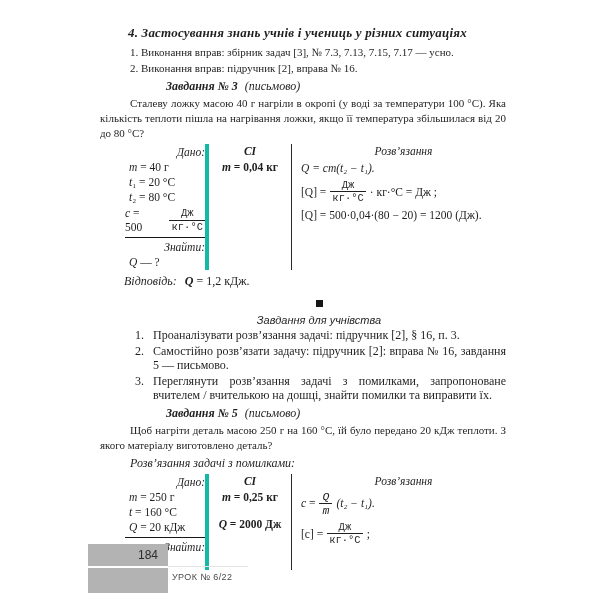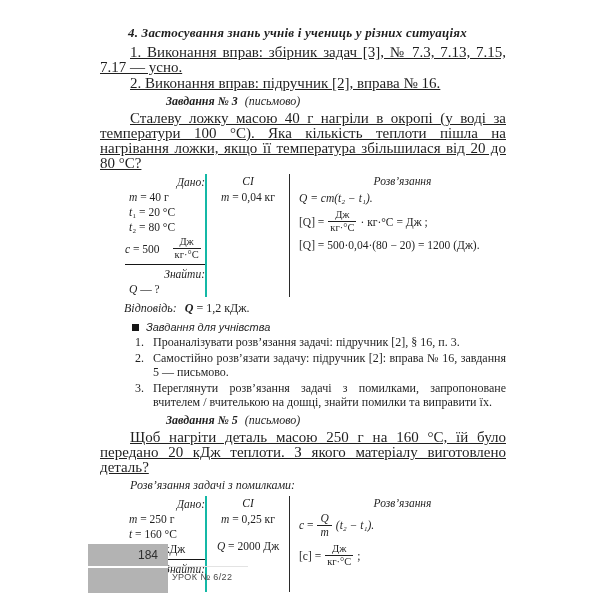--- a/index.html
+++ b/index.html
@@ -6,53 +6,53 @@
   .page{
     position:relative;width:600px;height:600px;background:#ffffff;overflow:hidden;
     font-family:"Liberation Serif","DejaVu Serif",serif;color:#1f1f1f;
   }
   .content{position:absolute;left:100px;top:26px;width:406px;}
   .sec-head{
     font-family:Liberation Serif, serif;
     font-weight:bold;font-style:italic;font-size:13px;line-height:14px;
     margin:0 0 5px 28px;letter-spacing:0.2px;
   }
-  p.body{font-size:15px;line-height:15px;text-align:justify;margin:0 0 1px 0;text-decoration:underline;}
+  p.body{font-size:11px;line-height:15px;text-align:justify;margin:0 0 1px 0;}
   p.ind{text-indent:30px;}
   .task-title{margin:3px 0 2px 30px;font-size:12px;line-height:15px;}
   .task-title .tt{font-weight:bold;font-style:italic;margin-left:36px;}
   .task-title .tm{font-style:italic;margin-left:4px;}
   
   .ptable{display:flex;margin:3px 0 2px 25px;font-size:11.5px;line-height:14px;}
   .col-given{width:80px;flex:none;}
-  .col-si{width:76px;flex:none;border-left:2px solid #14b8a6;border-right:1px solid #2a2a2a;text-align:center;padding:0 3px;}
+  .col-si{width:76px;flex:none;border-left:4px solid #14b8a6;border-right:1px solid #2a2a2a;text-align:center;padding:0 3px;font-weight:bold;}
   .col-sol{flex:1;padding-left:9px;}
   .col-head{font-style:italic;text-align:center;margin-bottom:2px;}
   .col-head.left{text-align:right;margin:1px 0 0 0;}
   .gline{display:block;margin:1px 4px;}
   .gline::first-letter{font-style:italic;}
   .cline{display:flex;align-items:center;gap:13px;margin:2px 0;}
   .cpfx::first-letter{font-style:italic;}
-  .frac{display:inline-block;text-align:center;font-size:10.5px;line-height:1.15;vertical-align:middle;}
+  .frac{display:inline-block;text-align:center;font-size:10.5px;line-height:1.15;vertical-align:middle;font-family:Liberation Mono, monospace;}
   .frac .fnum{display:block;border-bottom:1px solid #1f1f1f;padding:0 3px;}
   .frac .fden{display:block;padding:0 2px;}
   .frac.it{font-style:italic;font-size:11.5px;}
   .findrule{border-top:1.5px solid #161616;margin:3px 0 2px 0;width:100%;}
   .eq{margin:3px 0 4px 0;}
   .eq.italic{font-style:italic;}
   .eq-row{display:flex;align-items:center;gap:4px;margin:2px 0 4px 0;}
   .it-lead::first-letter{font-style:italic;}
   .it{font-style:italic;}
   .answer{margin:4px 0 4px 24px;font-size:12px;line-height:15px;}
   .answer .al{font-style:italic;}
   .answer .av{display:inline-block;margin-left:5px;}
   .answer .av::first-letter{font-style:italic;font-weight:bold;}
   
-  .btask{display:flex;align-items:center;gap:7px;margin:5px 0 2px 32px;
-    font-family:"Liberation Sans","DejaVu Sans",sans-serif;font-style:italic;font-size:11px;}
+  .btask{display:flex;align-items:center;gap:7px;margin:11px 0 2px 32px;
+    font-family:"Liberation Sans","DejaVu Sans",sans-serif;font-style:italic;font-size:11px;flex-direction:column;}
   .sq{width:7px;height:7px;background:#161616;flex:none;}
   .slist{margin-left:35px;}
   .sitem{display:flex;font-size:12px;line-height:14.5px;margin:0 0 1px 0;}
   .snum{width:18px;flex:none;}
   .stext{flex:1;text-align:justify;}
   .sol-note{margin:3px 0 2px 30px;font-style:italic;font-size:12px;line-height:15px;}
   .si-gap{margin-top:13px;}
   
   .footer-box{position:absolute;left:88px;top:544px;width:80px;height:49px;background:#b3b3b3;}
   .footer-page{position:absolute;right:10px;top:4px;

